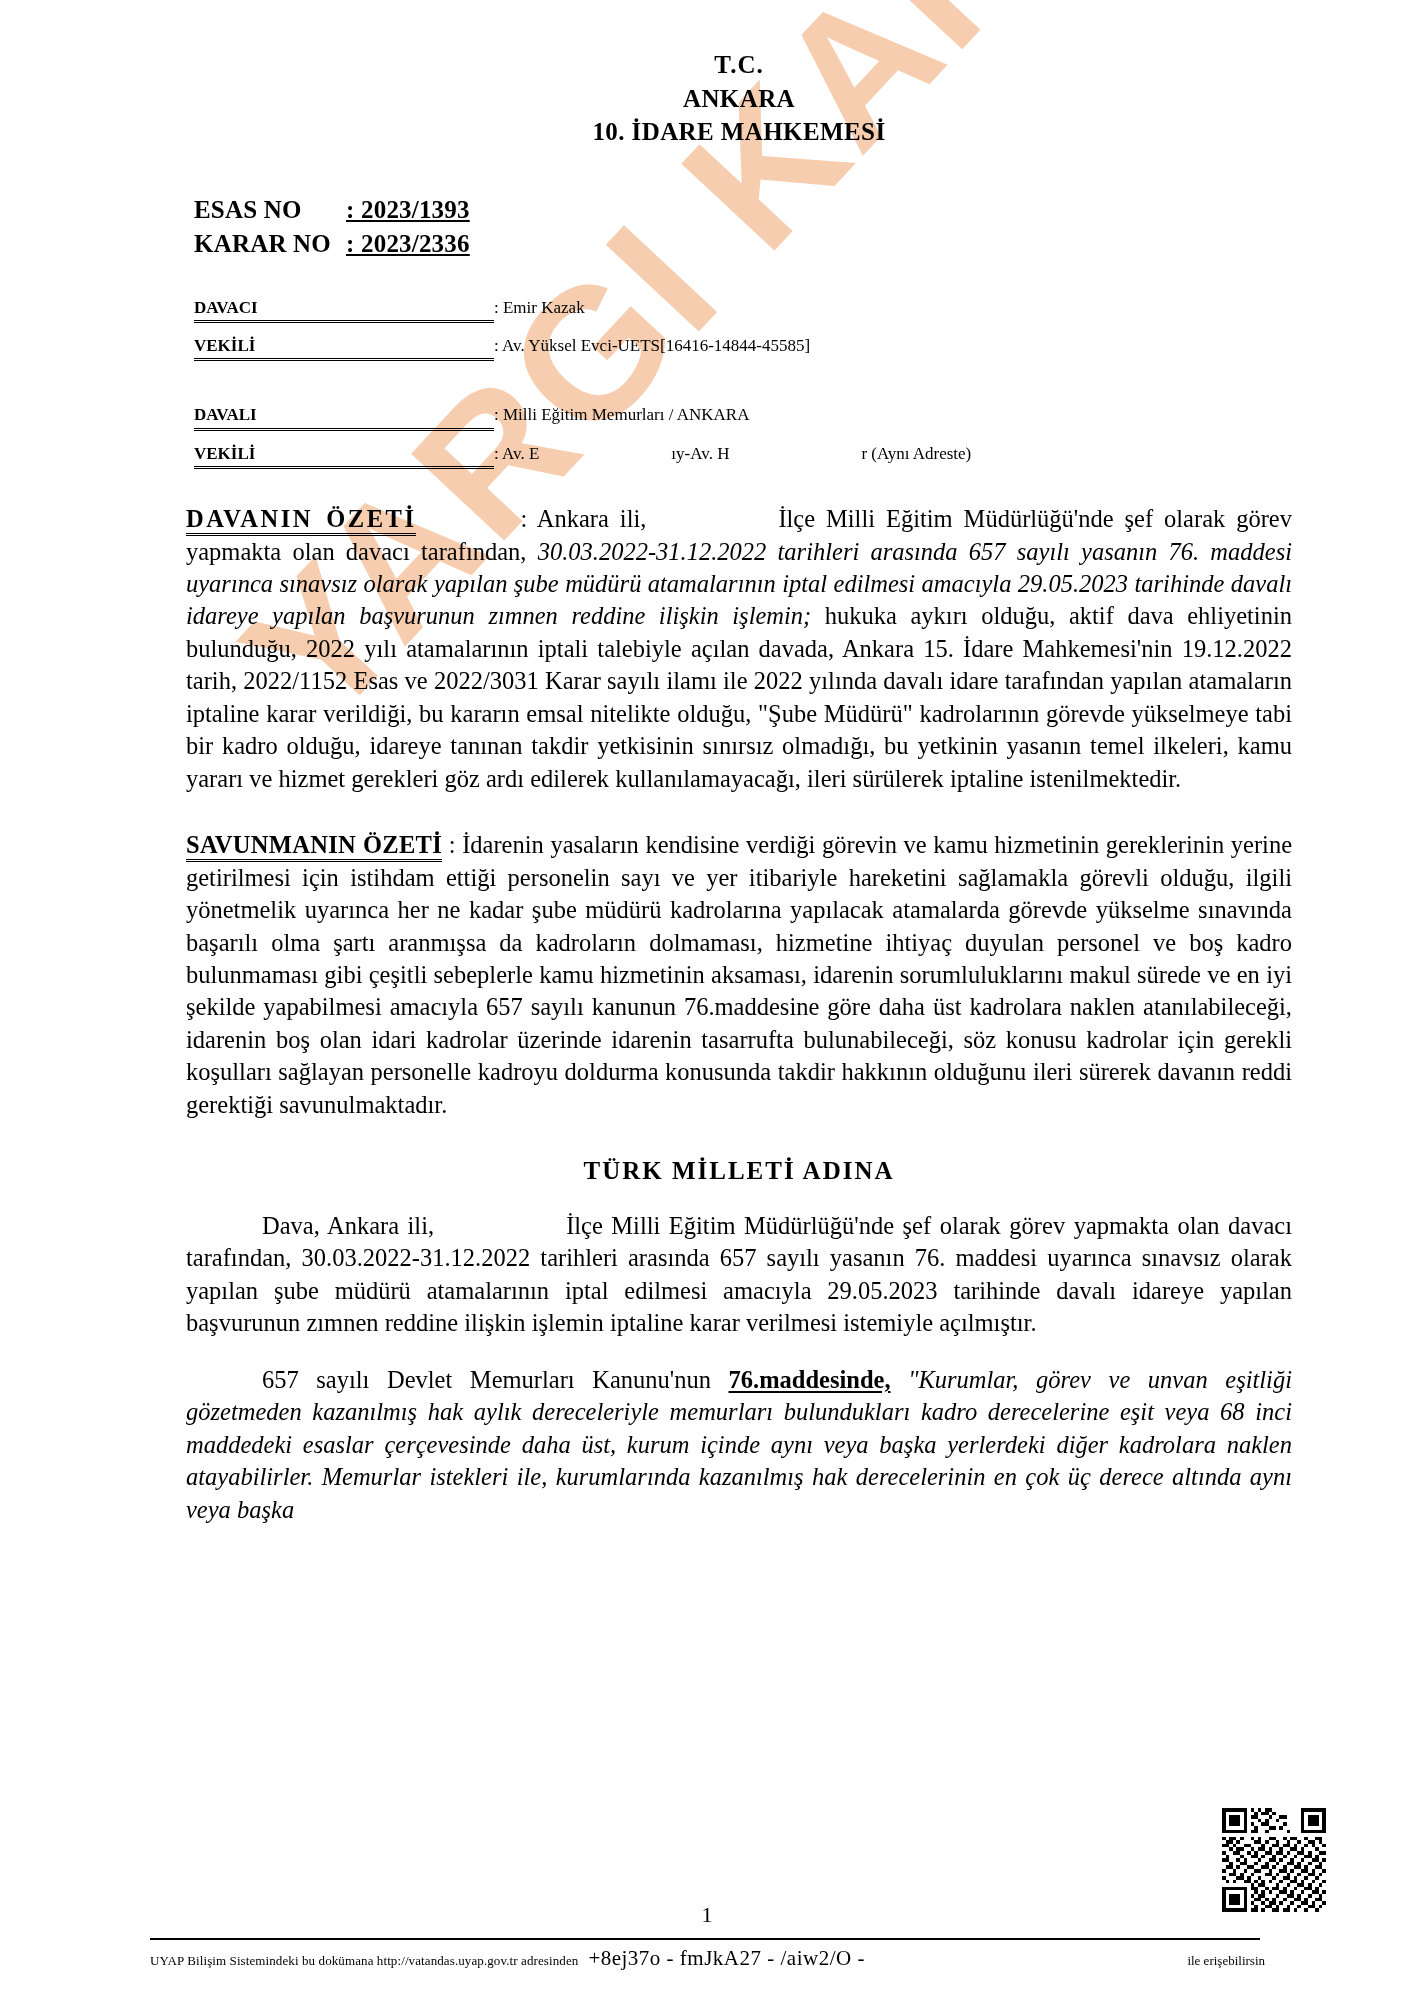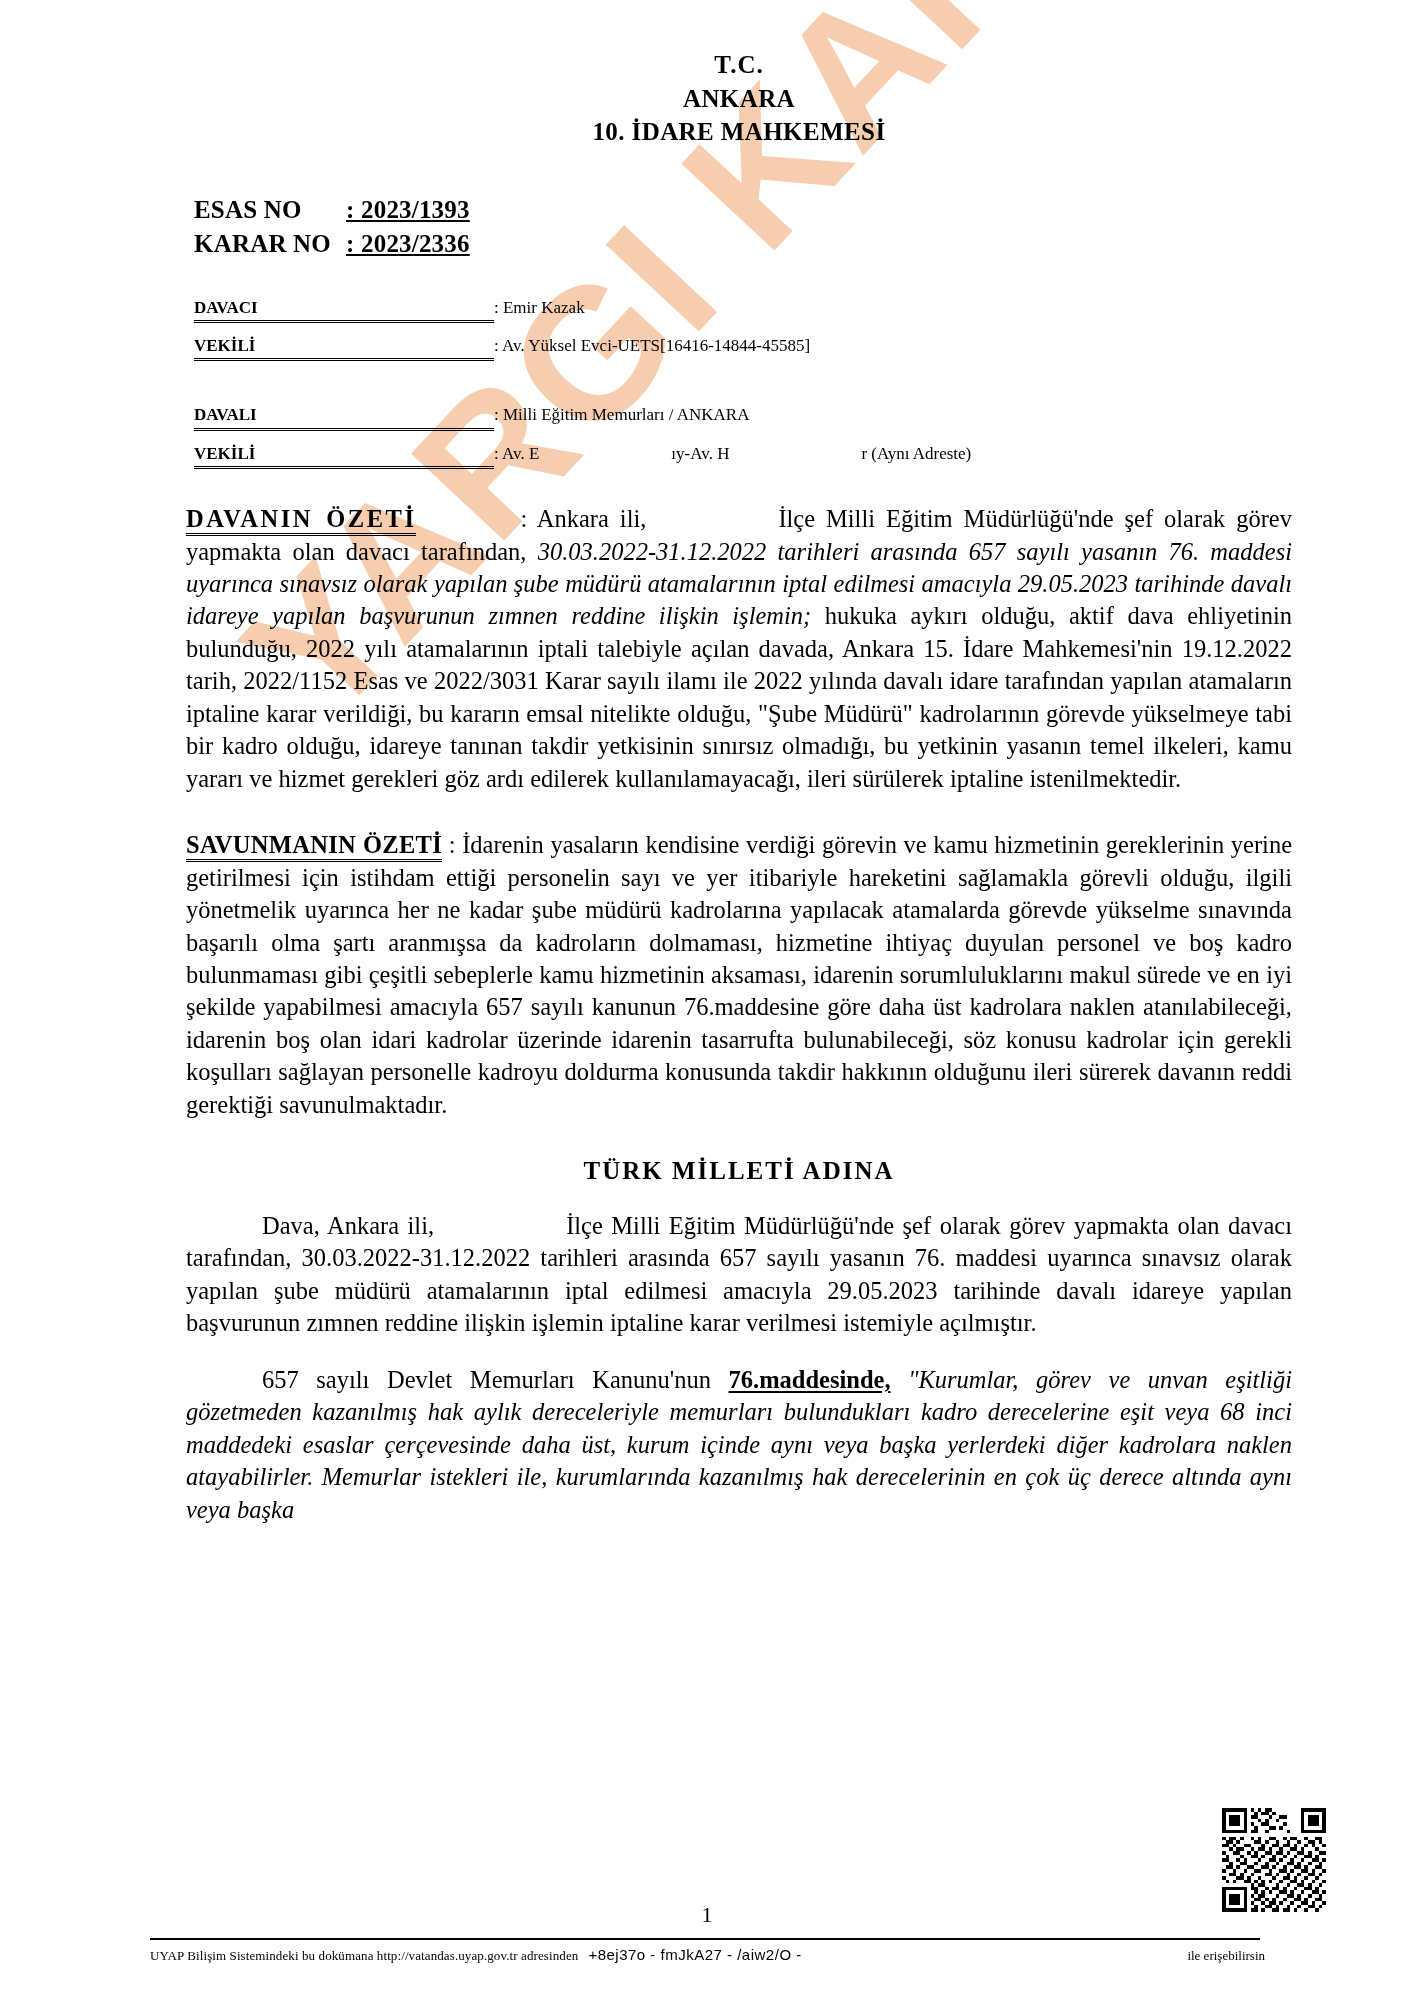--- a/index.html
+++ b/index.html
@@ -172,22 +172,22 @@
     display: flex;
     align-items: baseline;
     z-index: 10;
   }
   .footer-text {
     font-size: 13px;
     letter-spacing: 0.1px;
     white-space: nowrap;
   }
   .footer-code {
-    font-family: Liberation Sans, sans-serif;
-    font-size: 15px;
+    font-family: Liberation Serif, serif;
+    font-size: 21px;
     letter-spacing: 0.5px;
     padding: 0 10px;
     white-space: nowrap;
   }
   .footer-end {
     font-size: 13px;
     margin-left: auto;
     white-space: nowrap;
   }
 

